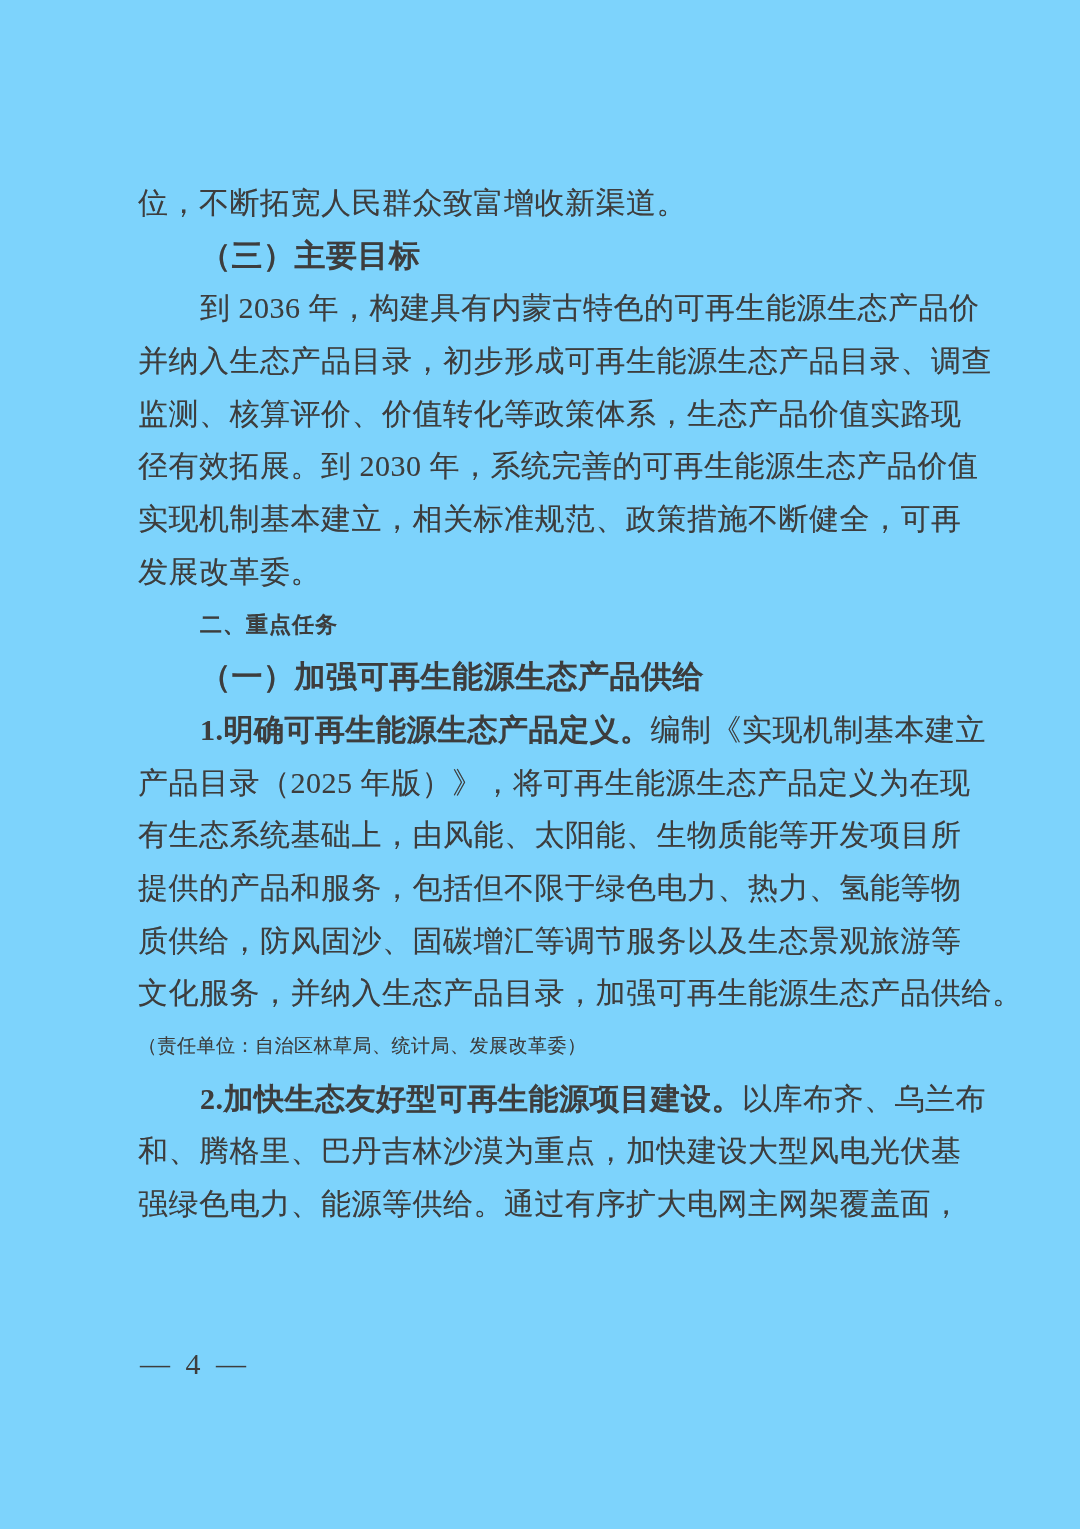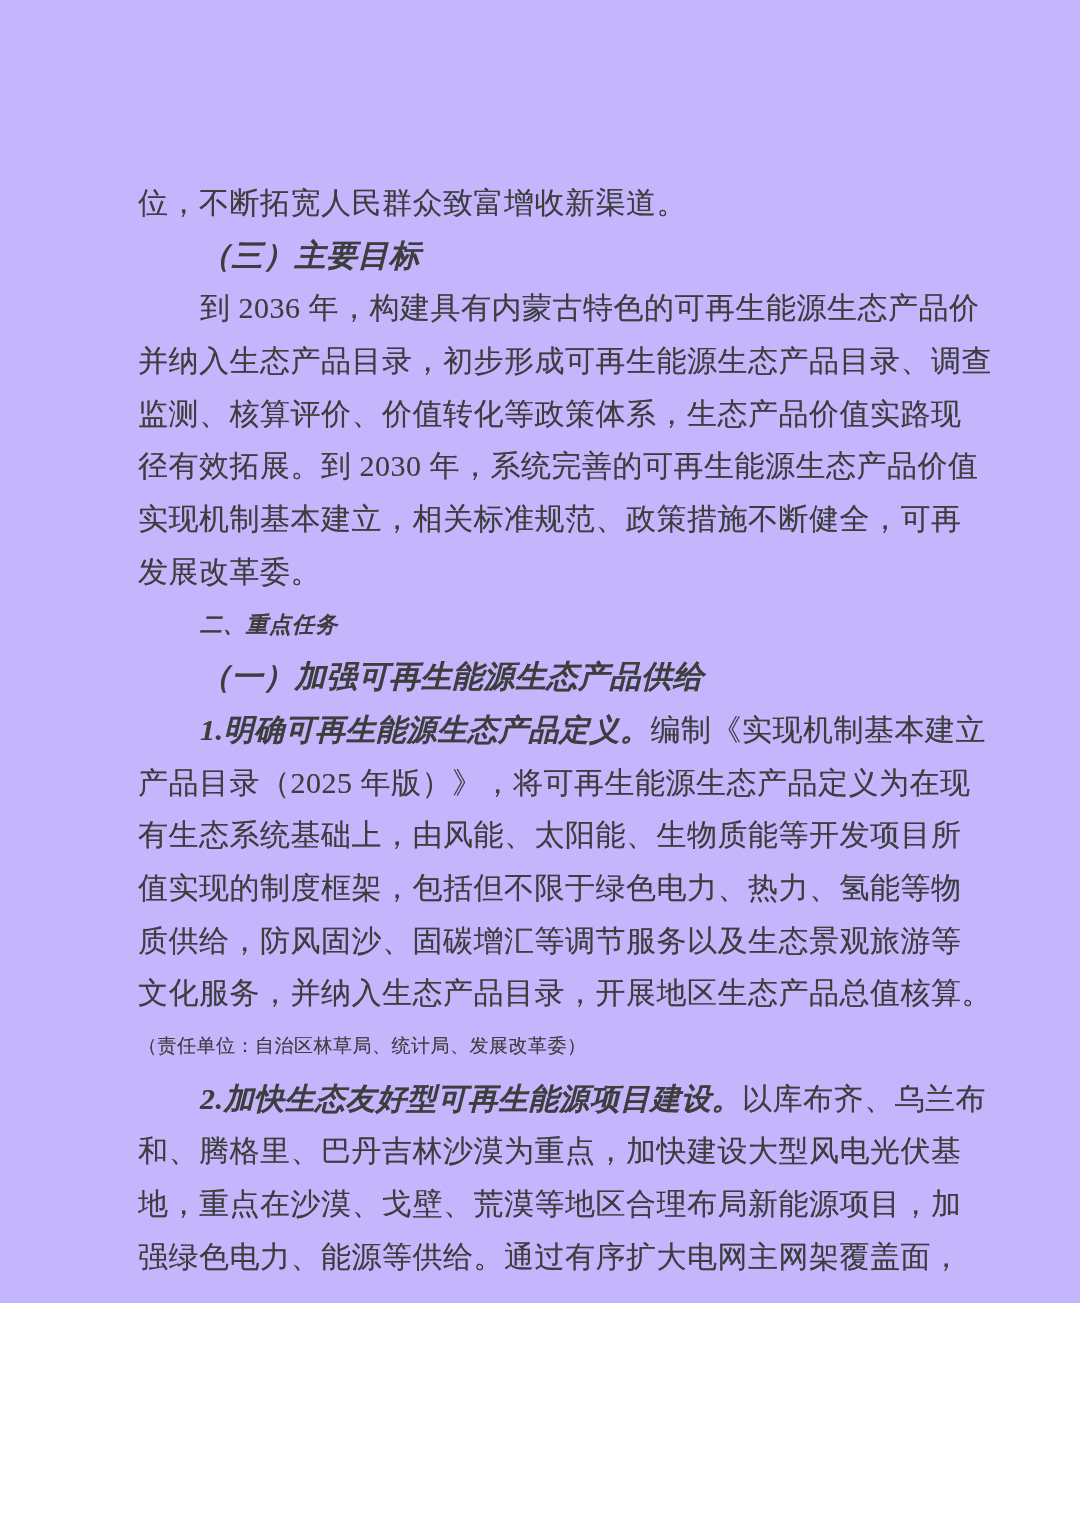--- a/index.html
+++ b/index.html
@@ -3,22 +3,22 @@
 <meta charset="utf-8">
 <style>
   html, body {
     margin: 0;
     padding: 0;
     background: #ffffff;
   }
   .page {
     position: relative;
     width: 1080px;
-    height: 1303px;
-    background: #c4b5fd;
+    height: 1529px;
+    background: #7dd3fc;
     overflow: hidden;
     font-family: "Liberation Serif", "DejaVu Serif", serif;
     color: #3d3d3d;
   }
   .text-block {
     position: absolute;
     left: 138px;
     top: 177px;
     width: 812px;
   }
@@ -33,21 +33,20 @@
   }
   .line.justify {
     text-align: justify;
     text-align-last: justify;
   }
   .line.indent {
     text-indent: 62px;
   }
   .seg-bold {
     font-weight: bold;
-    font-style: italic;
   }
   .line.heading {
     font-weight: bold;
     font-size: 31px;
   }
   .line.heading-hei {
     font-weight: bold;
     font-size: 22px;
     font-family: "Liberation Sans", "DejaVu Sans", sans-serif;
     letter-spacing: 1px;
@@ -77,23 +76,22 @@
       <div class="line body justify"><span class="seg-regular">并纳入生态产品目录，初步形成可再生能源生态产品目录、调查</span></div>
       <div class="line body justify"><span class="seg-regular">监测、核算评价、价值转化等政策体系，生态产品价值实路现</span></div>
       <div class="line body justify"><span class="seg-regular">径有效拓展。到 2030 年，系统完善的可再生能源生态产品价值</span></div>
       <div class="line body justify"><span class="seg-regular">实现机制基本建立，相关标准规范、政策措施不断健全，可再</span></div>
       <div class="line body"><span class="seg-regular">发展改革委。</span></div>
       <div class="line heading-hei indent"><span class="seg-bold">二、重点任务</span></div>
       <div class="line heading indent"><span class="seg-bold">（一）加强可再生能源生态产品供给</span></div>
       <div class="line body indent justify"><span class="seg-bold">1.明确可再生能源生态产品定义。</span><span class="seg-regular">编制《实现机制基本建立</span></div>
       <div class="line body justify"><span class="seg-regular">产品目录（2025 年版）》，将可再生能源生态产品定义为在现</span></div>
       <div class="line body justify"><span class="seg-regular">有生态系统基础上，由风能、太阳能、生物质能等开发项目所</span></div>
-      <div class="line body justify"><span class="seg-regular">值实现的制度框架，包括但不限于绿色电力、热力、氢能等物</span></div>
+      <div class="line body justify"><span class="seg-regular">提供的产品和服务，包括但不限于绿色电力、热力、氢能等物</span></div>
       <div class="line body justify"><span class="seg-regular">质供给，防风固沙、固碳增汇等调节服务以及生态景观旅游等</span></div>
-      <div class="line body justify"><span class="seg-regular">文化服务，并纳入生态产品目录，开展地区生态产品总值核算。</span></div>
+      <div class="line body justify"><span class="seg-regular">文化服务，并纳入生态产品目录，加强可再生能源生态产品供给。</span></div>
       <div class="line kai"><span class="seg-regular">（责任单位：自治区林草局、统计局、发展改革委）</span></div>
       <div class="line body indent justify"><span class="seg-bold">2.加快生态友好型可再生能源项目建设。</span><span class="seg-regular">以库布齐、乌兰布</span></div>
       <div class="line body justify"><span class="seg-regular">和、腾格里、巴丹吉林沙漠为重点，加快建设大型风电光伏基</span></div>
-      <div class="line body justify"><span class="seg-regular">地，重点在沙漠、戈壁、荒漠等地区合理布局新能源项目，加</span></div>
       <div class="line body justify"><span class="seg-regular">强绿色电力、能源等供给。通过有序扩大电网主网架覆盖面，</span></div>
     </div>
   <div class="pageno">— 4 —</div>
 </div>
 
 </body></html>

